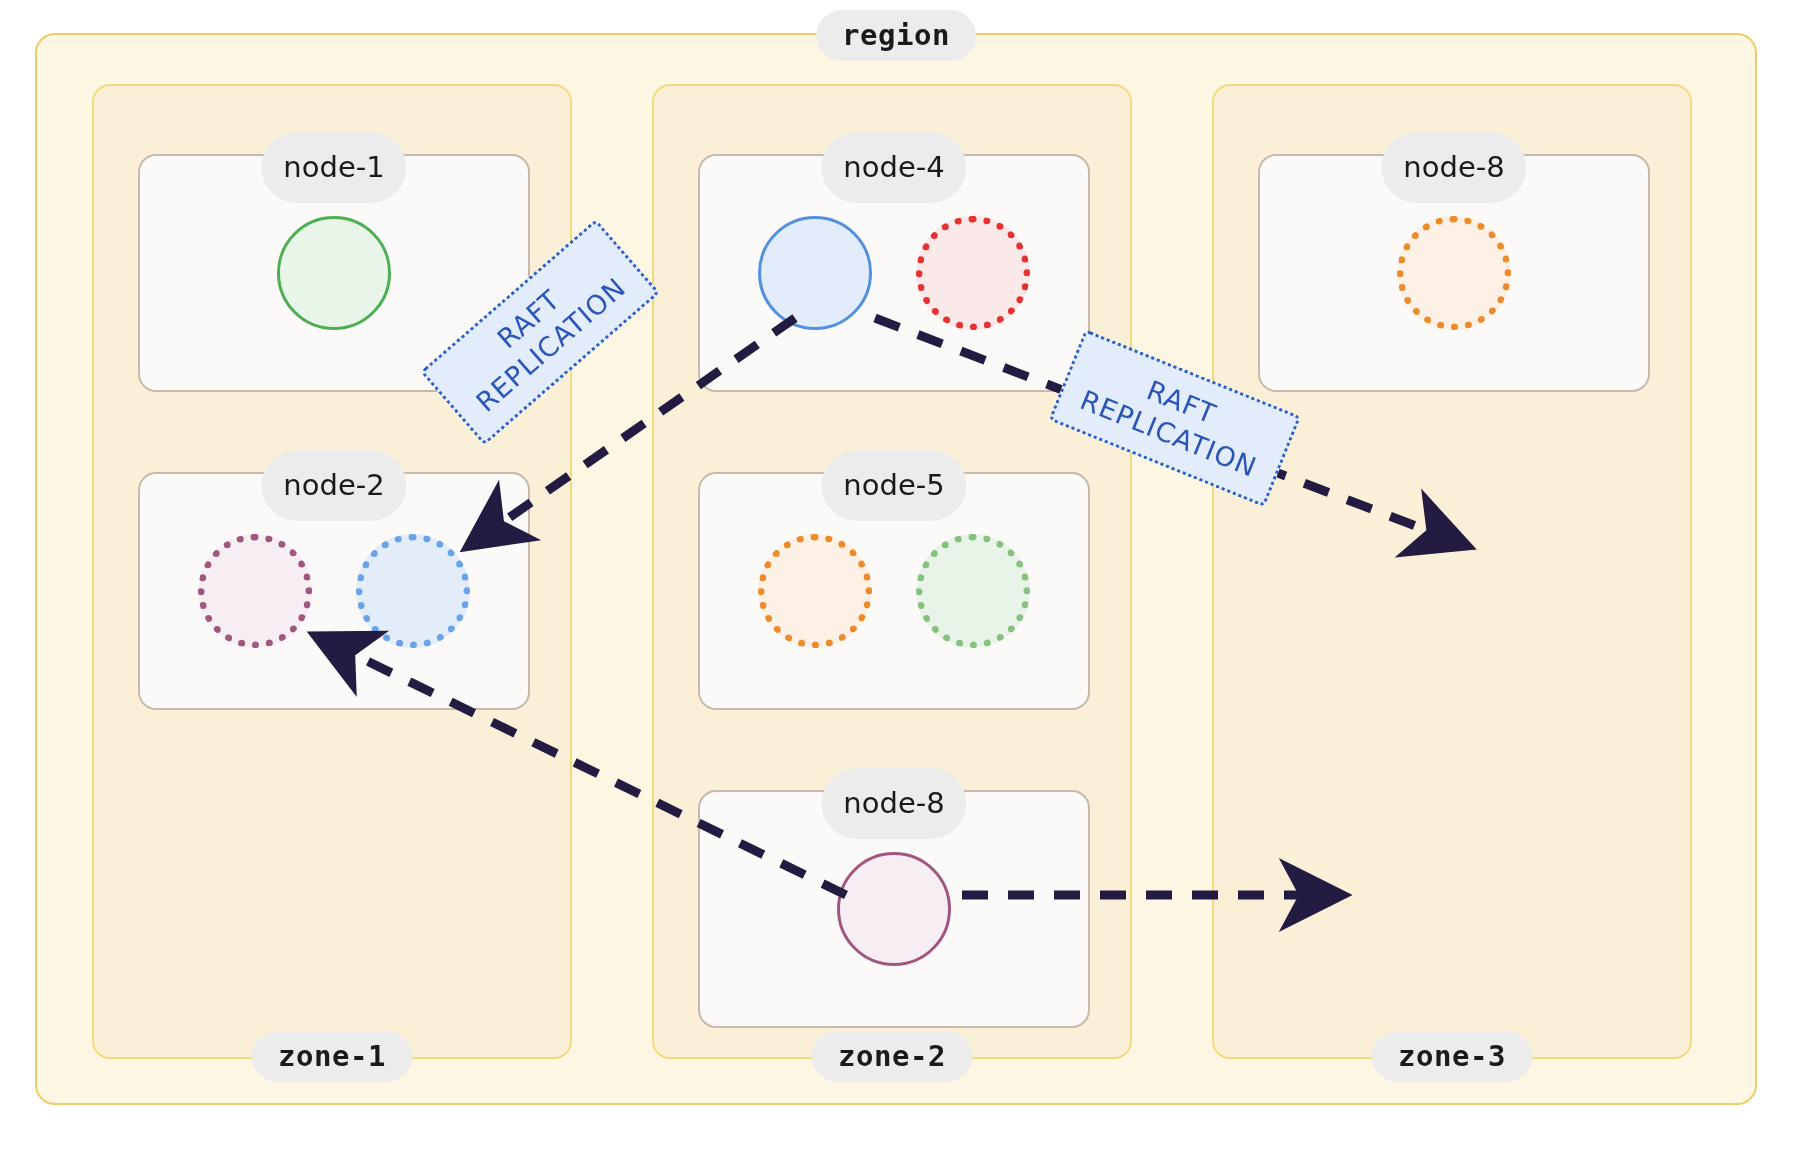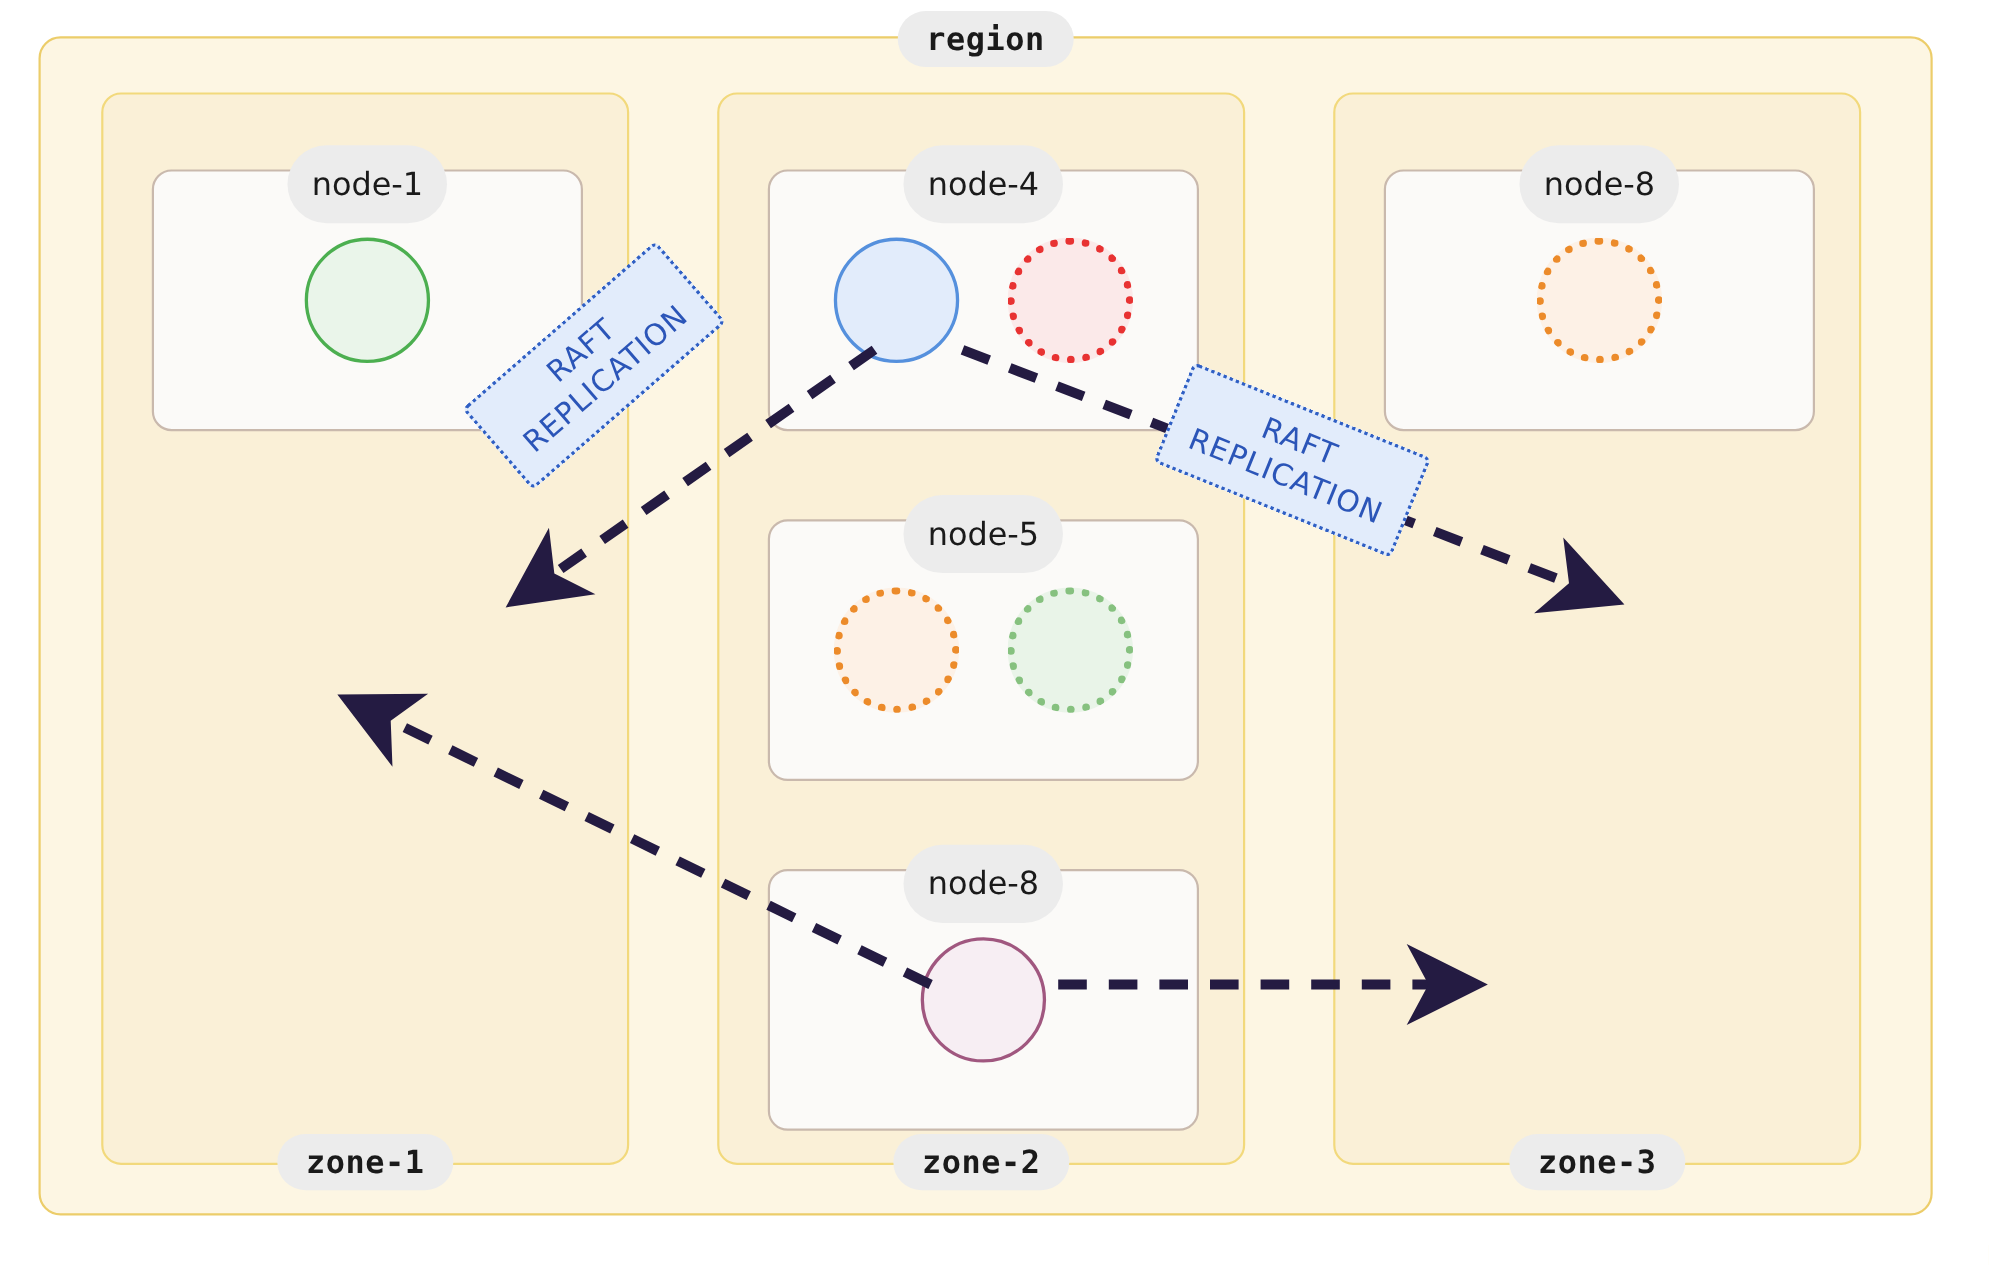--- a/index.html
+++ b/index.html
@@ -183,20 +183,27 @@
     <div class="zone-box zone-1">
       <div class="chip chip-zone chip-zone-pos">zone-1</div>
 
       <div class="node-box col row-1">
         <div class="chip chip-node chip-node-pos">node-1</div>
         <div class="circ-row">
           <div class="circ solid" style="border-color:#4caf50;background:#eaf5ea;"></div>
         </div>
       </div>
 
+      <div class="node-box col row-2">
+        <div class="chip chip-node chip-node-pos">node-2</div>
+        <div class="circ-row">
+          <div class="circ dotted" style="border-color:#a0577f;background:#f7eef3;"></div>
+          <div class="circ dotted" style="border-color:#6aa3e8;background:#e3edfa;"></div>
+        </div>
+      </div>
 
     </div>
 
     <div class="zone-box zone-2">
       <div class="chip chip-zone chip-zone-pos">zone-2</div>
 
       <div class="node-box col row-1">
         <div class="chip chip-node chip-node-pos">node-4</div>
         <div class="circ-row">
           <div class="circ solid" style="border-color:#5590dd;background:#e2ecfb;"></div>

